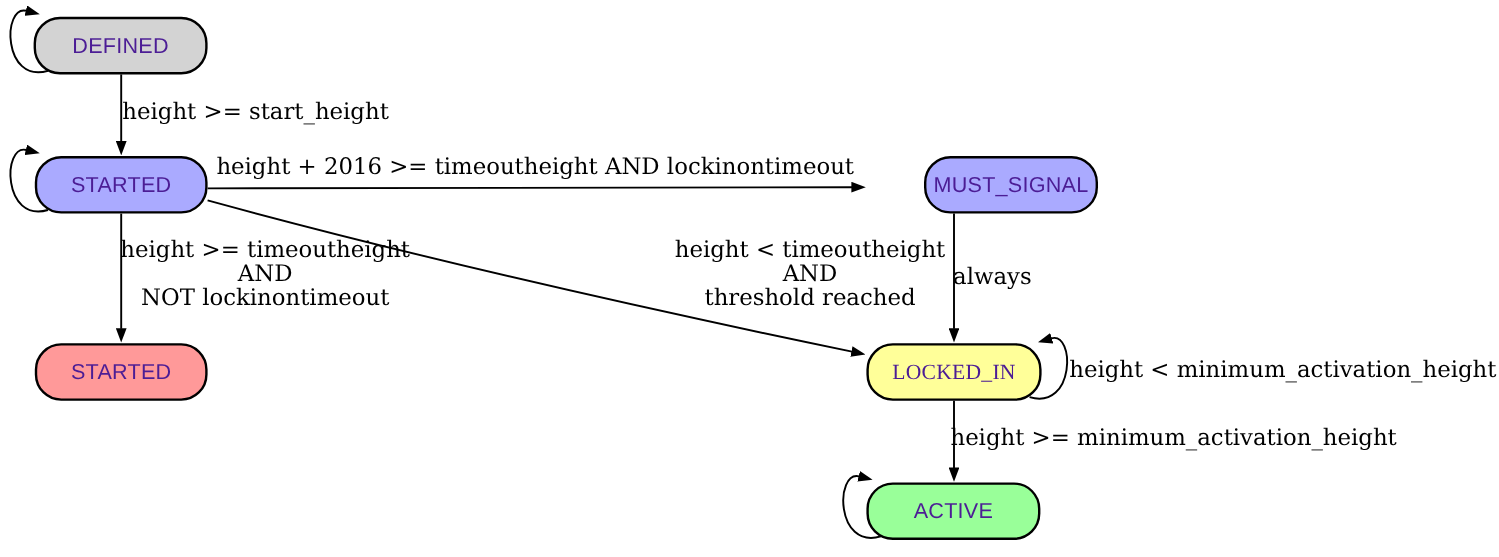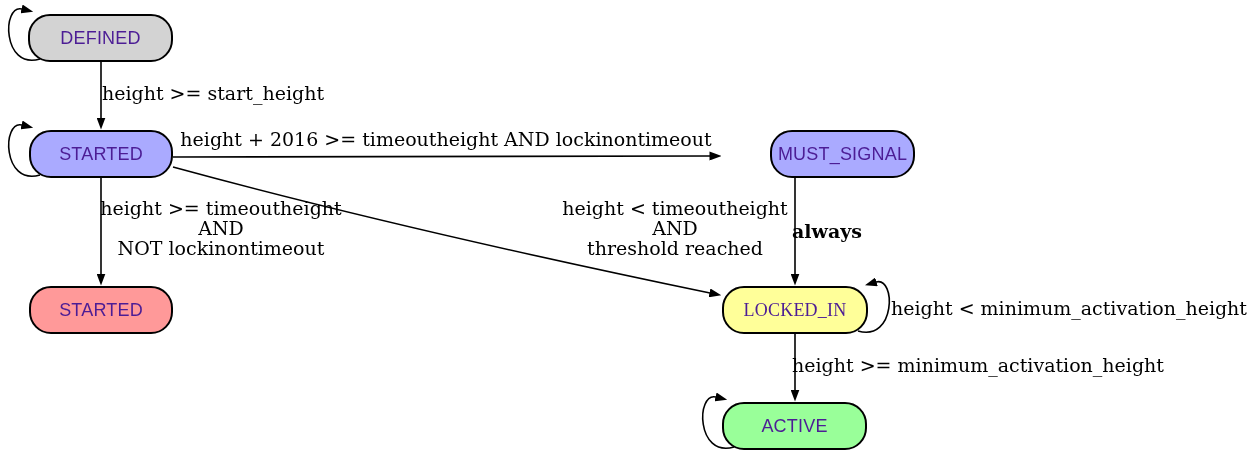--- a/index.html
+++ b/index.html
@@ -85,17 +85,17 @@
     </div>
   <div id="labels-layer">
       <div class="edge-label" style="left: 213px; top: 93px;">height &gt;= start_height</div>
       <div class="edge-label" style="left: 446px; top: 139px;">height + 2016 &gt;= timeoutheight AND lockinontimeout</div>
       <div class="edge-label" style="left: 221px; top: 228px;">height &gt;= timeoutheight
 AND
 NOT lockinontimeout</div>
       <div class="edge-label" style="left: 675px; top: 228px;">height &lt; timeoutheight
 AND
 threshold reached</div>
-      <div class="edge-label" style="left: 827px; top: 231px; font-weight: bold;">always</div>
+      <div class="edge-label" style="left: 827px; top: 231px;">always</div>
       <div class="edge-label" style="left: 1069px; top: 308px;">height &lt; minimum_activation_height</div>
       <div class="edge-label" style="left: 978px; top: 365px;">height &gt;= minimum_activation_height</div>
     </div>
 </div>
 
 </body></html>

